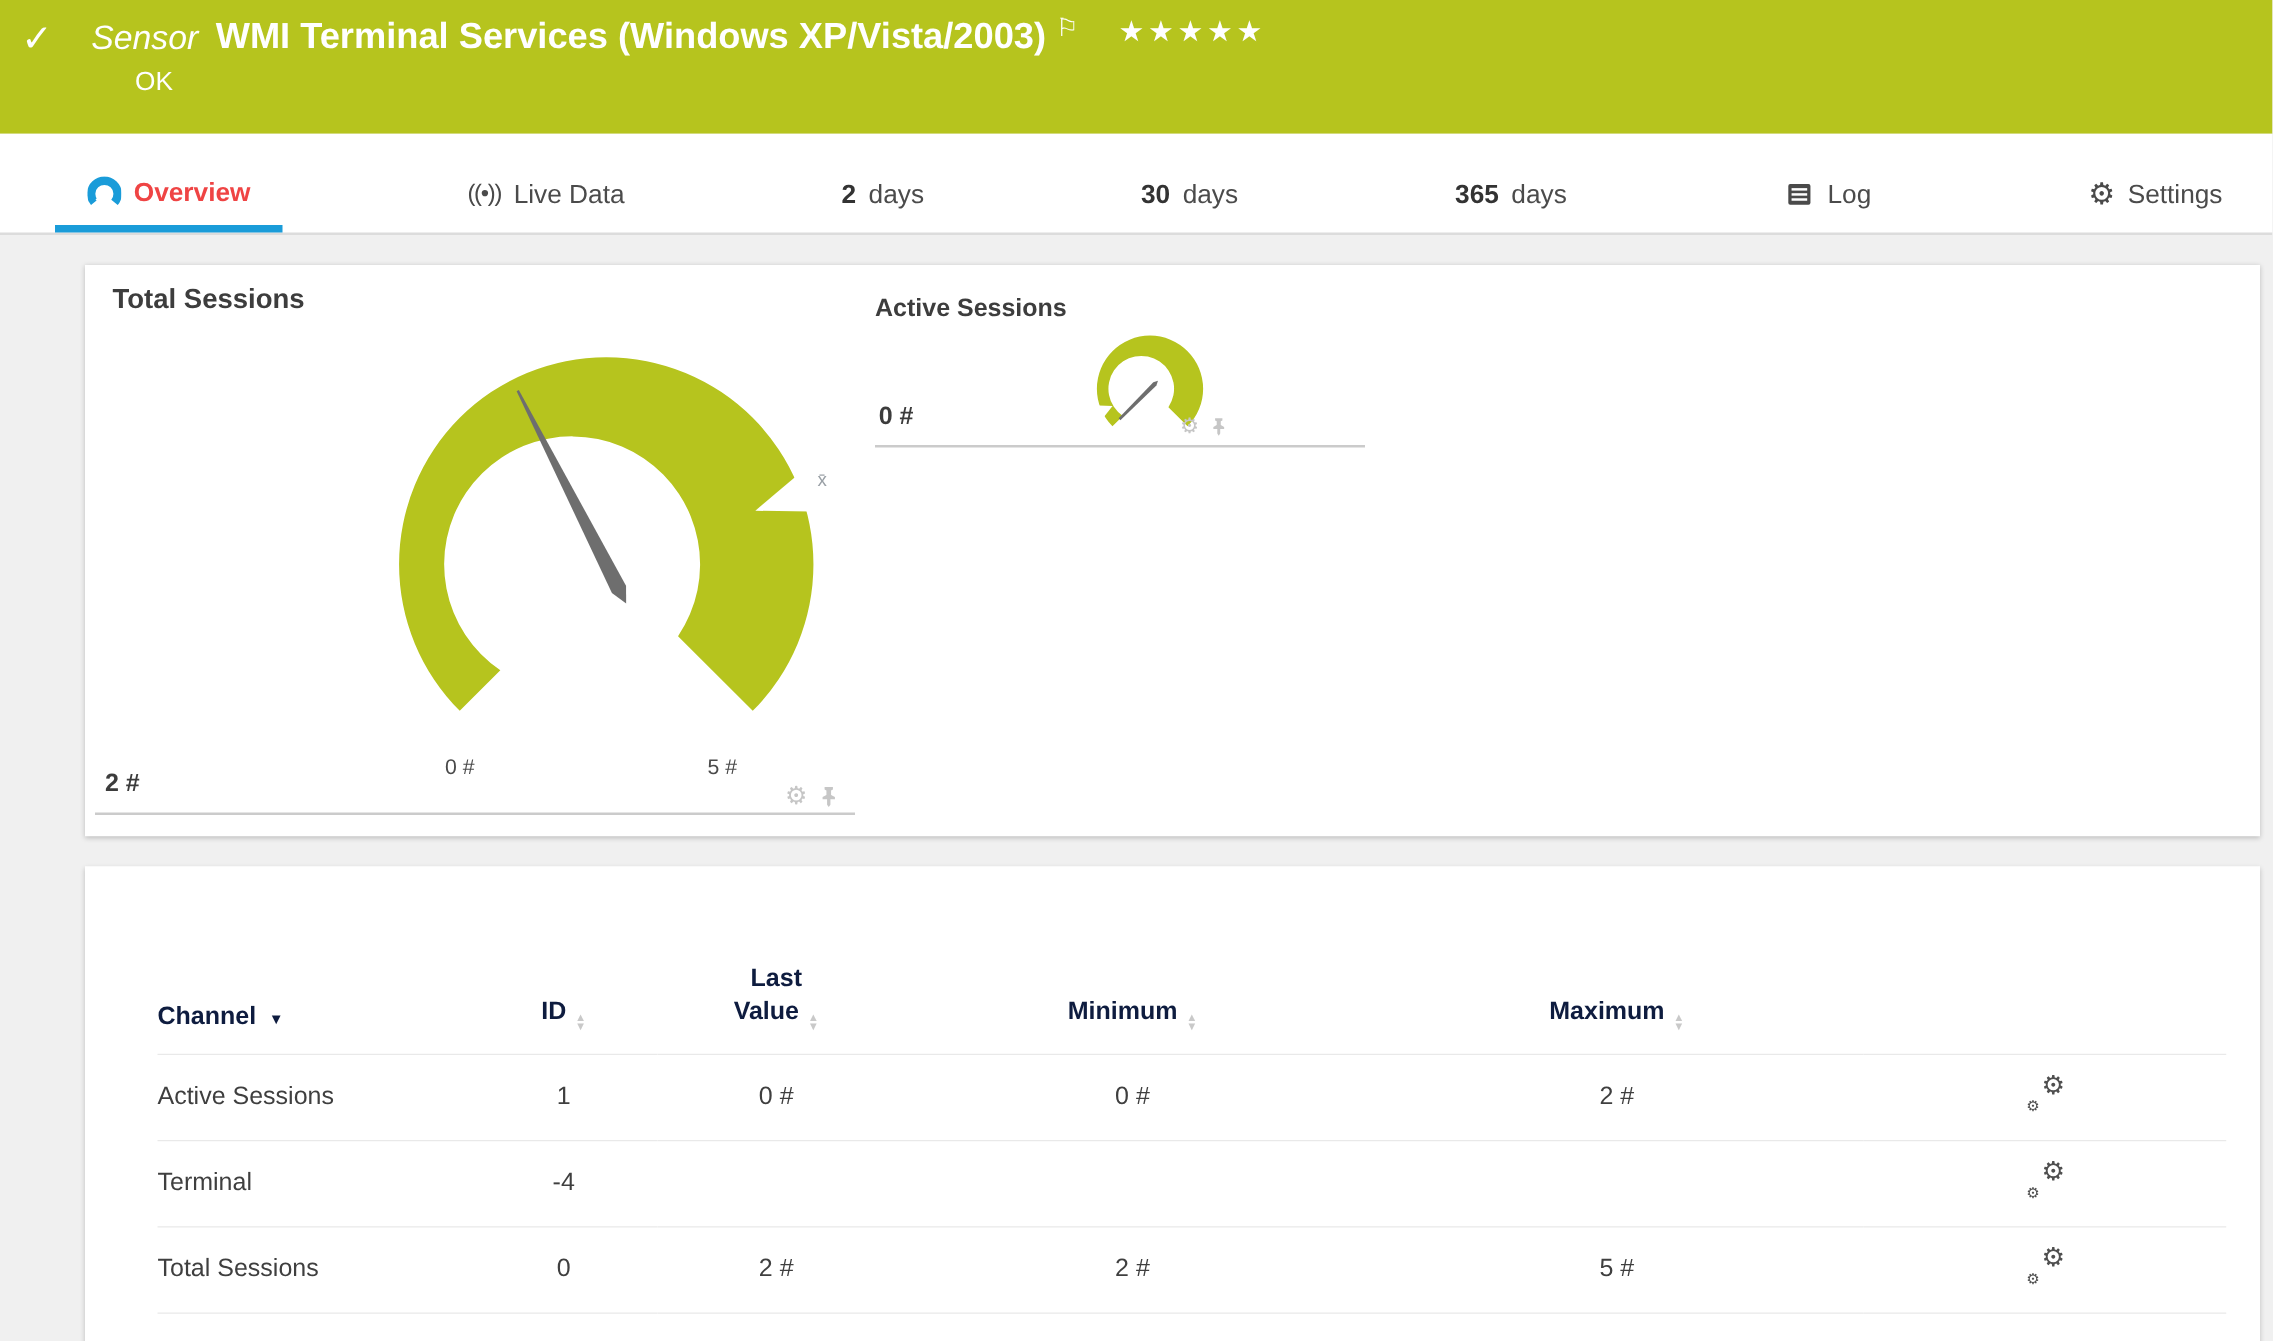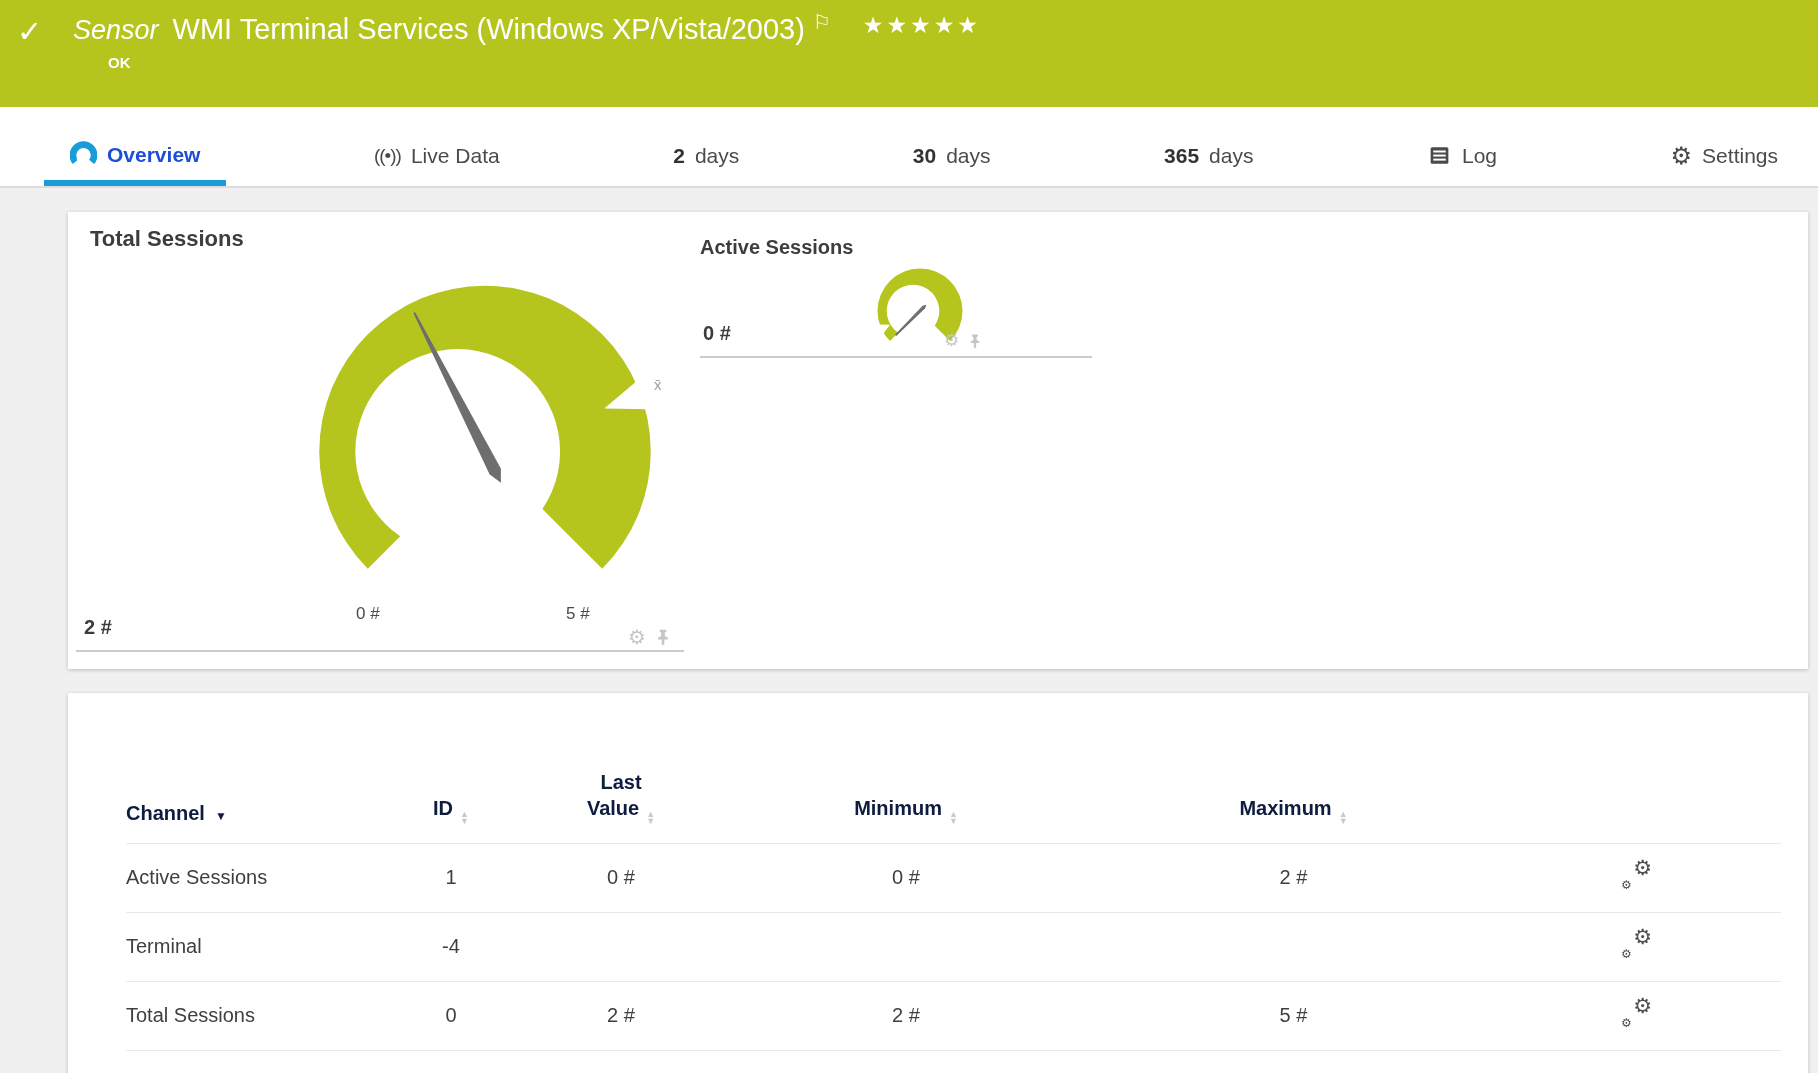--- a/index.html
+++ b/index.html
@@ -6,33 +6,33 @@
   body{
     width:1818px;height:1073px;position:relative;overflow:hidden;
     background:#f0f0f0;font-family:"Liberation Sans","DejaVu Sans",sans-serif;
     -webkit-font-smoothing:antialiased;
   }
   
   .topbar{position:absolute;left:0;top:0;width:100%;height:107px;background:#b6c41e;color:#fff;}
   .topbar .check{position:absolute;left:17px;top:14px;font-size:30px;font-weight:bold;}
   .title-line{position:absolute;left:73px;top:10px;display:flex;align-items:flex-start;white-space:nowrap;}
   .kind{font-style:italic;font-size:27px;font-weight:400;margin-top:5px;}
-  .sensor-title{font-size:29px;font-weight:400;margin-left:14px;margin-top:3px;}
+  .sensor-title{font-size:29px;font-weight:700;margin-left:14px;margin-top:3px;}
   .flag{font-size:20px;margin-left:8px;margin-top:0px;}
   .stars{font-size:23px;letter-spacing:3px;margin-left:32px;margin-top:2px;}
-  .status-ok{position:absolute;left:108px;top:54px;font-size:15px;font-weight:700;}
+  .status-ok{position:absolute;left:108px;top:54px;font-size:21px;font-weight:400;}
   
   .tabbar{position:absolute;left:0;top:107px;width:100%;height:81px;background:#fff;
     border-bottom:2px solid #dcdcdc;box-sizing:border-box;
     display:flex;align-items:flex-end;justify-content:space-between;
     padding:0 14px 0 44px;}
   .tab{position:relative;display:flex;align-items:center;gap:10px;
     padding:0 26px 18px 26px;font-size:21px;color:#4b4b4b;cursor:pointer;white-space:nowrap;}
   .tab .num{font-weight:700;color:#333;}
-  .tab.active{color:#1d4ed8;font-weight:700;}
+  .tab.active{color:#ef4444;font-weight:700;}
   .tab.active::after{content:"";position:absolute;left:0;right:0;bottom:0px;height:6px;background:#1a9cd9;}
   .tab-icon{display:inline-flex;align-items:center;justify-content:center;}
   .live-glyph{font-size:19px;color:#4a4a4a;letter-spacing:-1px;}
   .gear-glyph{font-size:24px;color:#4a4a4a;line-height:20px;}
   
   .panel{position:absolute;background:#fff;box-shadow:0 1px 4px rgba(0,0,0,.22);}
   #panel-gauges{left:68px;top:212px;width:1740px;height:457px;}
   #panel-table{left:68px;top:693px;width:1740px;height:400px;box-sizing:border-box;padding:0 40px;}
   
   .g-title{position:absolute;font-size:22px;font-weight:700;color:#3d3d3d;}

